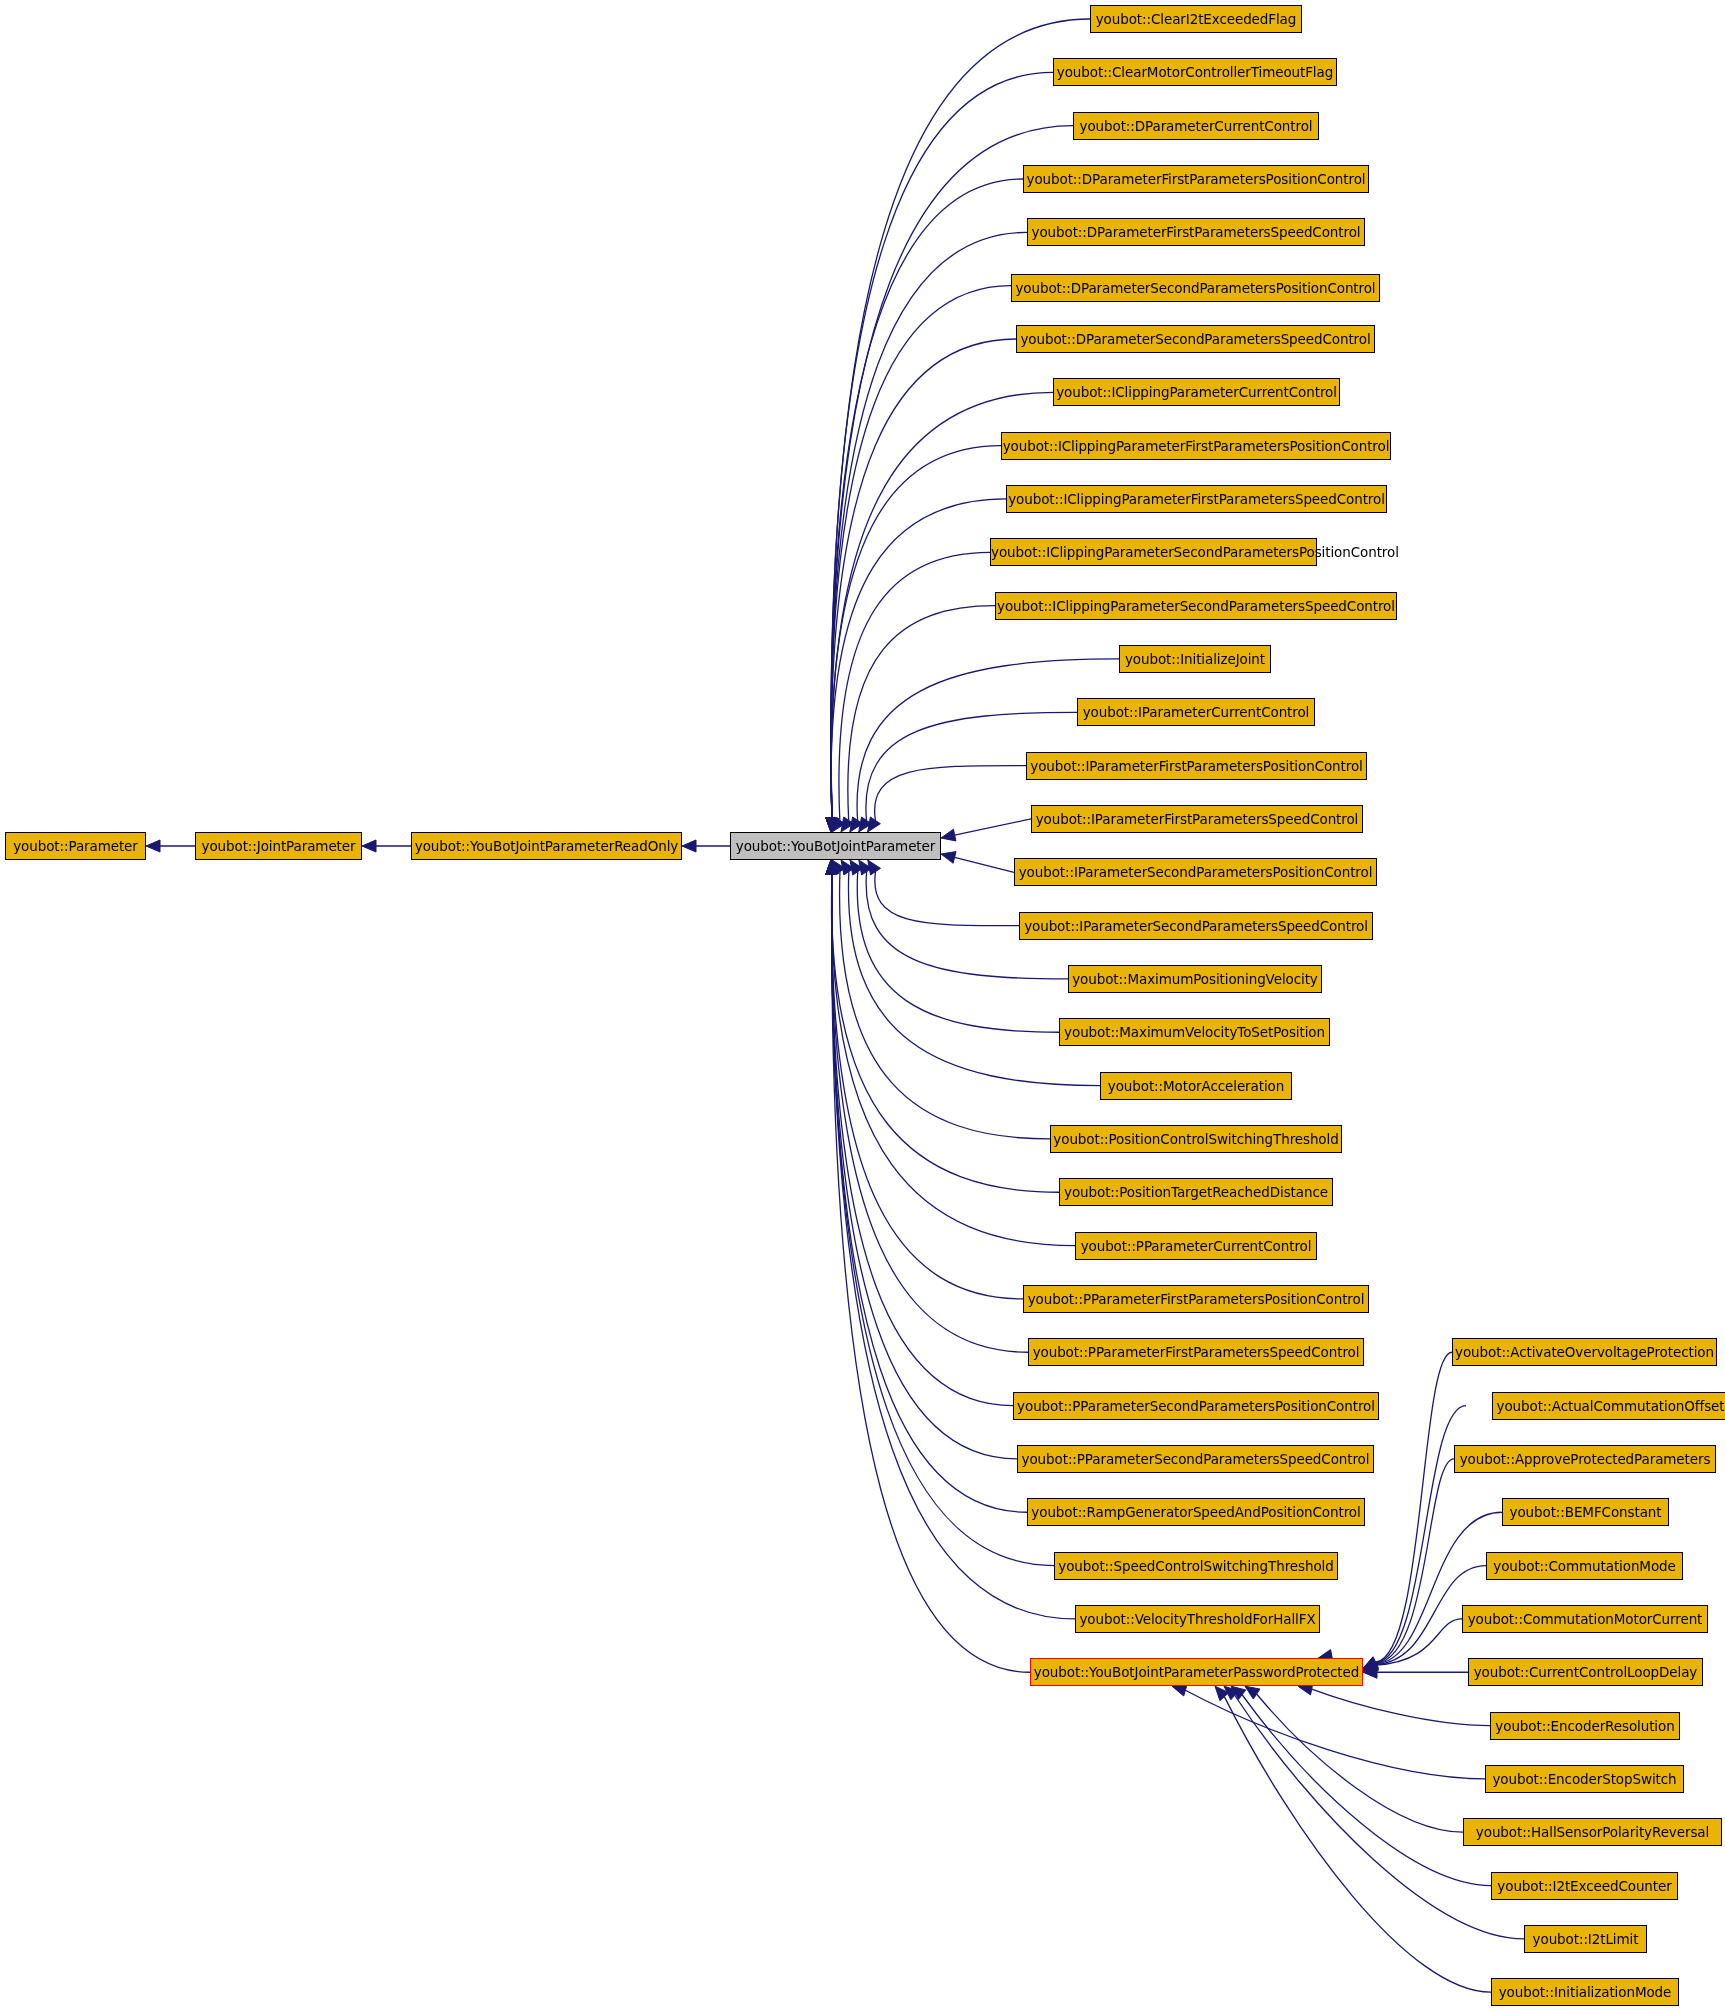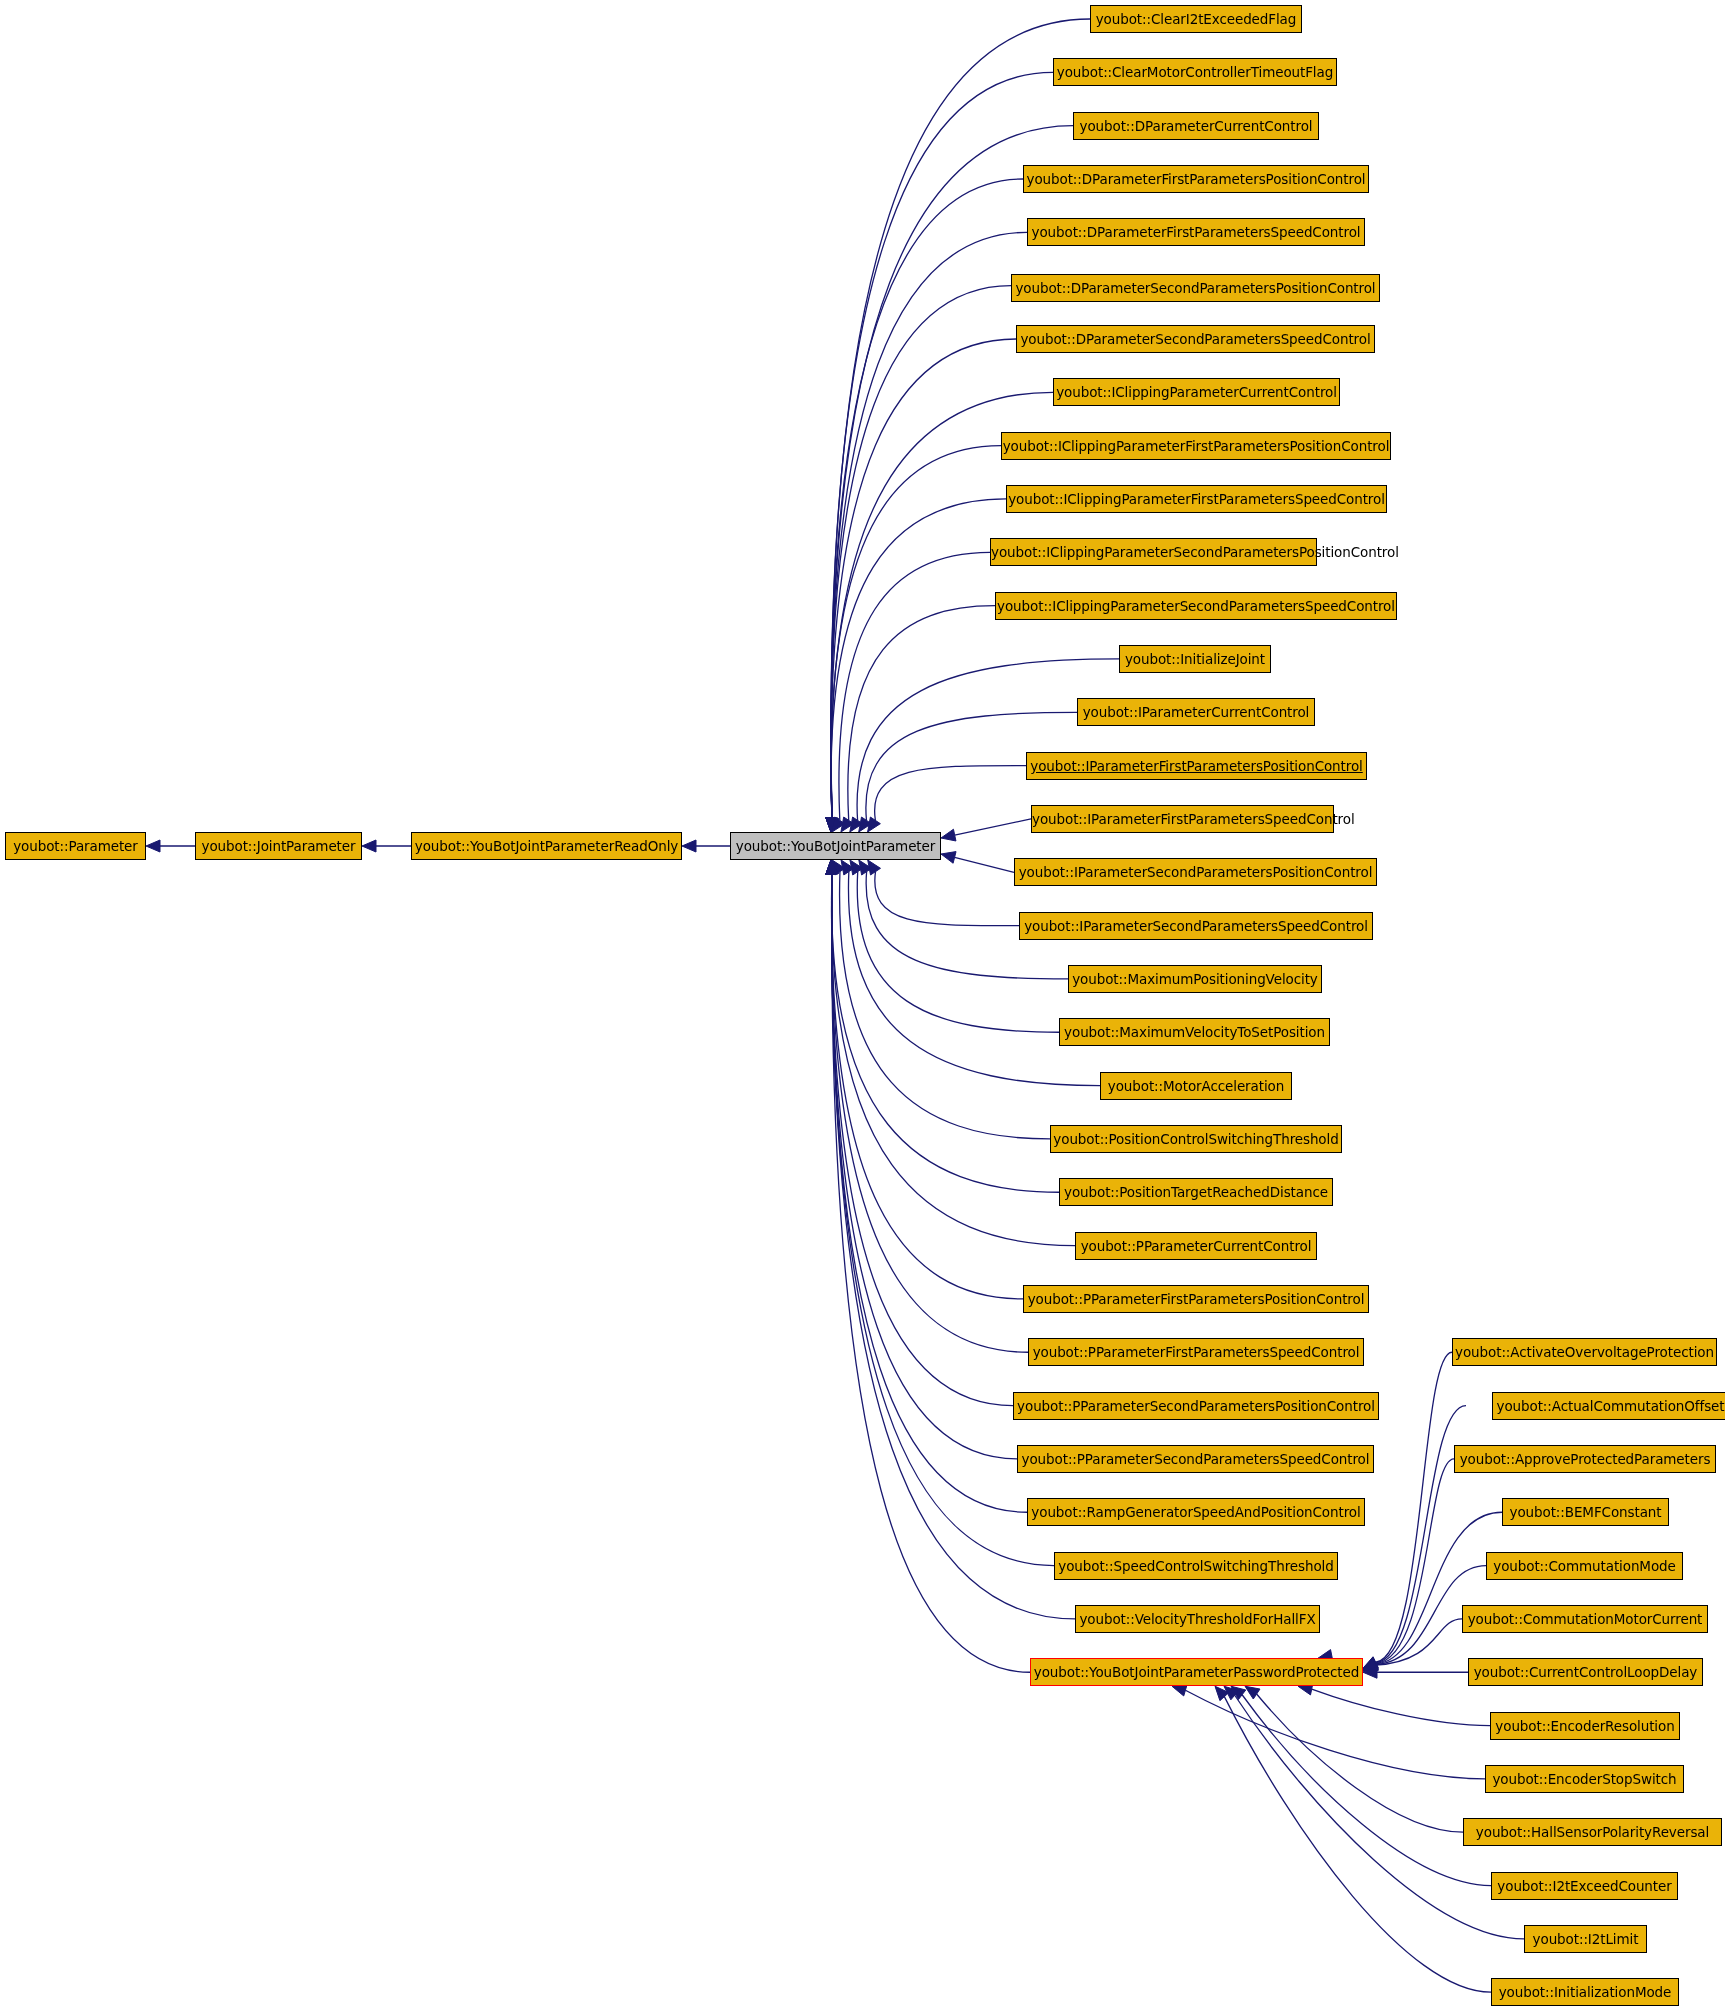--- a/index.html
+++ b/index.html
@@ -127,22 +127,22 @@
     <div class="node" style="left: 1027px; width: 338px; top: 218px;">youbot::DParameterFirstParametersSpeedControl</div>
     <div class="node" style="left: 1011px; width: 369px; top: 257px; margin-top: 17px;">youbot::DParameterSecondParametersPositionControl</div>
     <div class="node" style="left: 1016px; width: 359px; top: 325px;">youbot::DParameterSecondParametersSpeedControl</div>
     <div class="node" style="left: 1053px; width: 287px; top: 378px;">youbot::IClippingParameterCurrentControl</div>
     <div class="node" style="left: 1001px; width: 390px; top: 432px;">youbot::IClippingParameterFirstParametersPositionControl</div>
     <div class="node" style="left: 1006px; width: 381px; top: 485px;">youbot::IClippingParameterFirstParametersSpeedControl</div>
     <div class="node" style="left: 990px; width: 327px; top: 538px;">youbot::IClippingParameterSecondParametersPositionControl</div>
     <div class="node" style="left: 995px; width: 402px; top: 592px;">youbot::IClippingParameterSecondParametersSpeedControl</div>
     <div class="node" style="left: 1119px; width: 152px; top: 645px;">youbot::InitializeJoint</div>
     <div class="node" style="left: 1077px; width: 238px; top: 698px;">youbot::IParameterCurrentControl</div>
-    <div class="node" style="left: 1026px; width: 341px; top: 752px; text-decoration: underline;">youbot::IParameterFirstParametersPositionControl</div>
-    <div class="node" style="left: 1031px; width: 303px; top: 805px;">youbot::IParameterFirstParametersSpeedControl</div>
+    <div class="node" style="left: 1026px; width: 341px; top: 752px;">youbot::IParameterFirstParametersPositionControl</div>
+    <div class="node" style="left: 1031px; width: 332px; top: 805px;">youbot::IParameterFirstParametersSpeedControl</div>
     <div class="node" style="left: 1014px; width: 363px; top: 858px;">youbot::IParameterSecondParametersPositionControl</div>
     <div class="node" style="left: 1019px; width: 354px; top: 912px;">youbot::IParameterSecondParametersSpeedControl</div>
     <div class="node" style="left: 1068px; width: 254px; top: 965px;">youbot::MaximumPositioningVelocity</div>
     <div class="node" style="left: 1059px; width: 271px; top: 1018px;">youbot::MaximumVelocityToSetPosition</div>
     <div class="node" style="left: 1100px; width: 192px; top: 1072px;">youbot::MotorAcceleration</div>
     <div class="node" style="left: 1050px; width: 292px; top: 1125px;">youbot::PositionControlSwitchingThreshold</div>
     <div class="node" style="left: 1059px; width: 274px; top: 1178px;">youbot::PositionTargetReachedDistance</div>
     <div class="node" style="left: 1075px; width: 242px; top: 1232px;">youbot::PParameterCurrentControl</div>
     <div class="node" style="left: 1023px; width: 346px; top: 1285px;">youbot::PParameterFirstParametersPositionControl</div>
     <div class="node" style="left: 1028px; width: 336px; top: 1338px;">youbot::PParameterFirstParametersSpeedControl</div>

